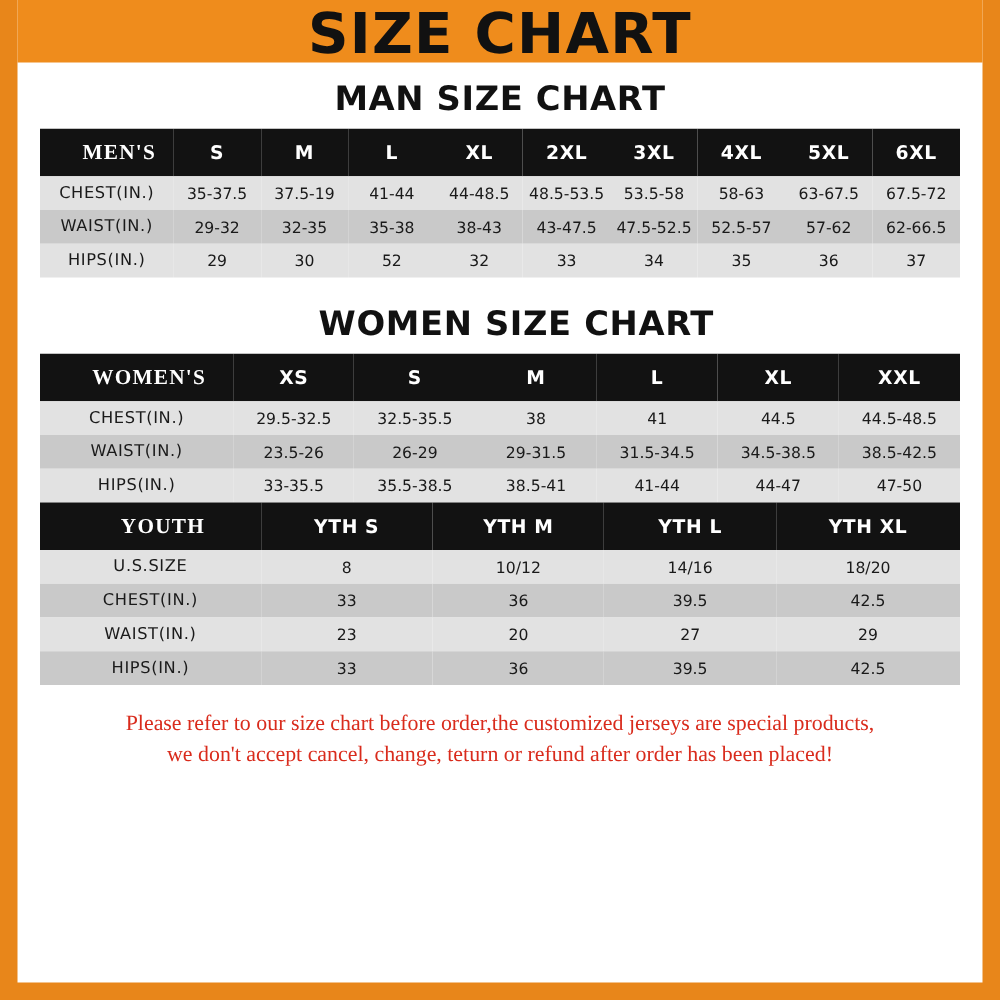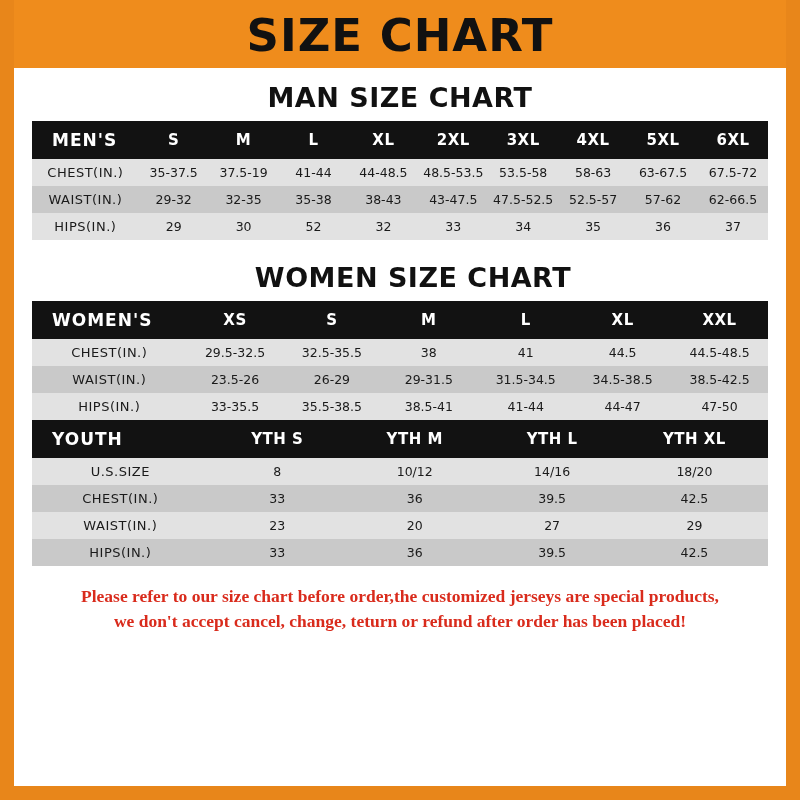--- a/index.html
+++ b/index.html
@@ -17,21 +17,21 @@
     position: relative;
     width: 800px;
     height: 800px;
     box-sizing: border-box;
     border-left: 14px solid #e8861a;
     border-right: 14px solid #e8861a;
     background: #ffffff;
   }
   .header-band {
     background: #ef8c1c;
-    height: 68px;
+    height: 50px;
     display: flex;
     align-items: center;
     justify-content: center;
   }
   .header-title {
     font-family: "DejaVu Sans", sans-serif;
     font-weight: bold;
     font-size: 45px;
     letter-spacing: 1px;
     color: #111111;
@@ -63,24 +63,25 @@
   }
   table.chart thead th {
     background: #121212;
     color: #ffffff;
     font-weight: bold;
     height: 38px;
     font-size: 15px;
     letter-spacing: 0.5px;
   }
   table.chart thead th.rowhead {
-    text-align: left;
+    text-align: center;
     padding-left: 20px;
     font-size: 17px;
     letter-spacing: 1px;
+    font-family: Liberation Serif, serif;
   }
   table.chart tbody td {
     height: 27px;
   }
   table.chart tbody tr.odd td {
     background: #e2e2e2;
   }
   table.chart tbody tr.even td {
     background: #c9c9c9;
   }
@@ -94,21 +95,20 @@
   .youth-title { margin: 24px 0 8px; }
 
   .footer-note {
     margin-top: 18px;
     padding: 0 16px;
     text-align: center;
     color: #d92b1c;
     font-family: "Liberation Serif", serif;
     font-size: 17.5px;
     line-height: 1.45;
-    font-weight: bold;
   }
   .footer-note div { white-space: nowrap; }
   .bottom-band {
     position: absolute;
     left: -14px;
     right: -14px;
     bottom: 0;
     height: 14px;
     background: #e8861a;
   }

